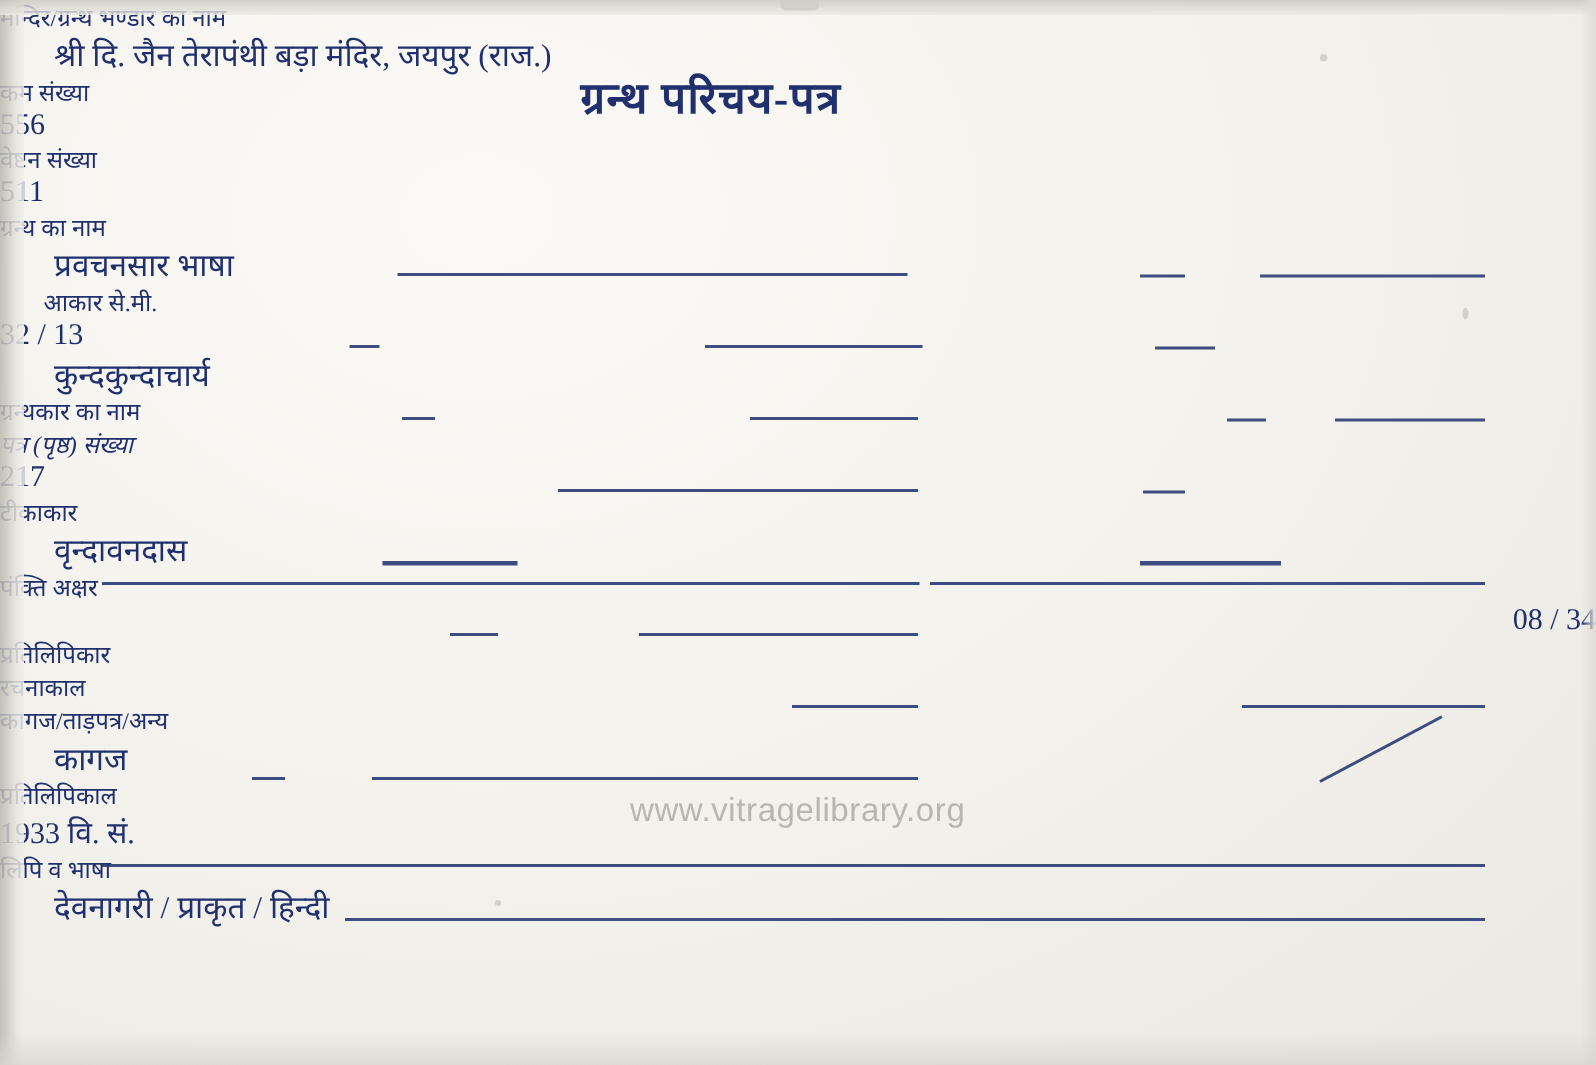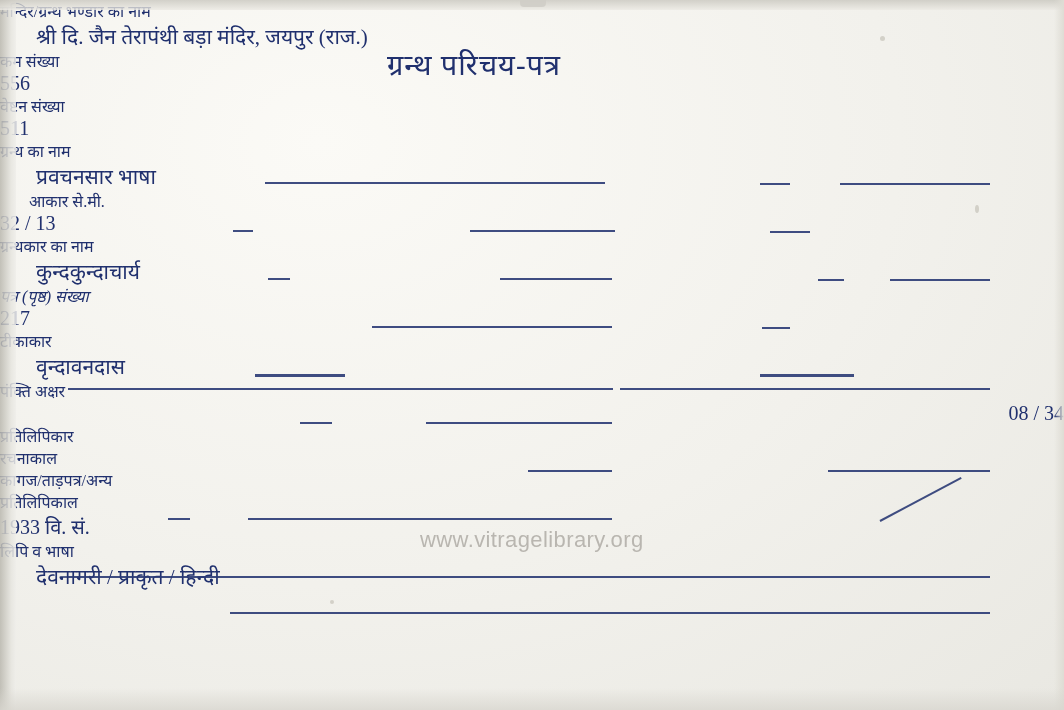--- a/index.html
+++ b/index.html
@@ -69,21 +69,21 @@
     color: #20306e;
     font-family: "Liberation Serif", "DejaVu Serif", serif;
   }
   #title {
     position: absolute;
     left: 0; top: 44px;
     width: 948px;
     text-align: center;
     font-size: 29px;
     letter-spacing: 1px;
-    font-weight: 400;
+    font-weight: 700;
   }
   .lbl { font-size: 16px; }
   .val { font-size: 21px; padding-left: 36px; }
   .num { font-family: "Liberation Serif", serif; font-size: 20px; }
 
   
   .line {
     position: absolute;
     height: 2px;
     background: #2a3a74;
@@ -140,22 +140,22 @@
   <div class="line" style="left:840px; top:183px; width:150px;"></div>
 
   <div class="ink lbl" style="left:68px; top:214px;">ग्रन्थ का नाम</div>
   <div class="ink val" style="left:288px; top:215px;">प्रवचनसार भाषा</div>
   <div class="line" style="left:233px; top:230px; width:20px;"></div>
   <div class="line" style="left:470px; top:230px; width:145px;"></div>
   <div class="ink lbl" style="left:620px; top:214px;margin-left:29px;">आकार से.मी.</div>
   <div class="ink num" style="left:818px; top:218px;">32 / 13</div>
   <div class="line" style="left:770px; top:231px; width:40px;"></div>
 
+  <div class="ink val" style="left:310px; top:263px;">कुन्दकुन्दाचार्य</div>
   <div class="ink lbl" style="left:68px; top:262px;">ग्रन्थकार का नाम</div>
-  <div class="ink val" style="left:310px; top:263px;">कुन्दकुन्दाचार्य</div>
   <div class="line" style="left:268px; top:278px; width:22px;"></div>
   <div class="line" style="left:500px; top:278px; width:112px;"></div>
   <div class="ink lbl" style="left:620px; top:262px;font-style:italic;">पत्र (पृष्ठ) संख्या</div>
   <div class="ink num" style="left:848px; top:266px;">217</div>
   <div class="line" style="left:818px; top:279px; width:26px;"></div>
   <div class="line" style="left:890px; top:279px; width:100px;"></div>
 
   <div class="ink lbl" style="left:68px; top:310px;">टीकाकार</div>
   <div class="ink val" style="left:196px; top:311px;">वृन्दावनदास</div>
   <div class="line" style="left:372px; top:326px; width:240px;"></div>
@@ -164,20 +164,21 @@
   <div class="line" style="left:762px; top:327px; width:28px;"></div>
 
   <div class="ink lbl" style="left:68px; top:358px;">प्रतिलिपिकार</div>
   <div class="line thick" style="left:255px; top:374px; width:90px;"></div>
   <div class="line" style="left:68px; top:388px; width:545px;"></div>
   <div class="ink lbl" style="left:620px; top:358px;">रचनाकाल</div>
   <div class="line thick" style="left:760px; top:374px; width:94px;"></div>
   <div class="line" style="left:620px; top:388px; width:370px;"></div>
 
   <div class="ink lbl" style="left:68px; top:406px;">कागज/ताड़पत्र/अन्य</div>
+  <div class="ink val" style="left:340px; top:407px;">कागज</div>
   <div class="line" style="left:300px; top:422px; width:32px;"></div>
   <div class="line" style="left:426px; top:422px; width:186px;"></div>
   <div class="ink lbl" style="left:620px; top:406px;">प्रतिलिपिकाल</div>
   <div class="ink num" style="left:790px; top:410px;">1933 वि. सं.</div>
 
   <div class="ink lbl" style="left:68px; top:454px;">लिपि व भाषा</div>
   <div class="ink val" style="left:236px; top:455px;">देवनागरी / प्राकृत / हिन्दी</div>
   <div class="line" style="left:528px; top:470px; width:84px;"></div>
 
   <div class="line" style="left:828px; top:470px; width:162px;"></div>

